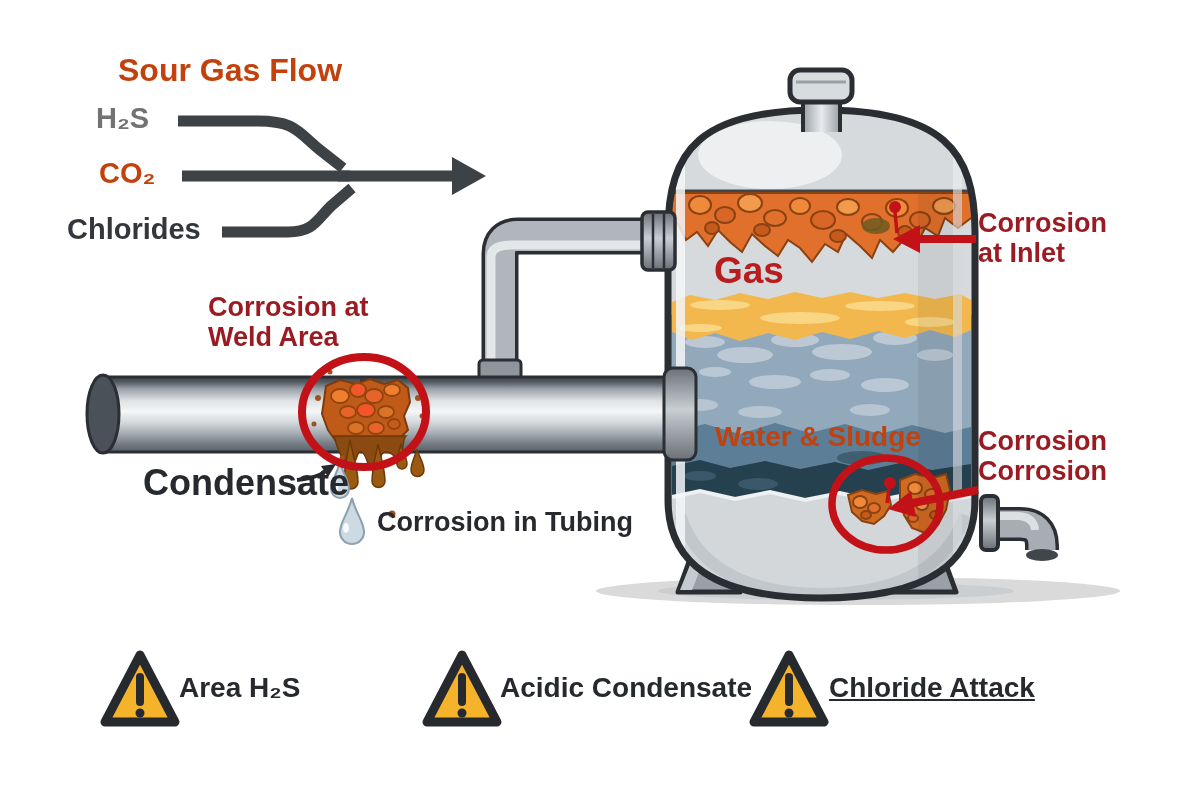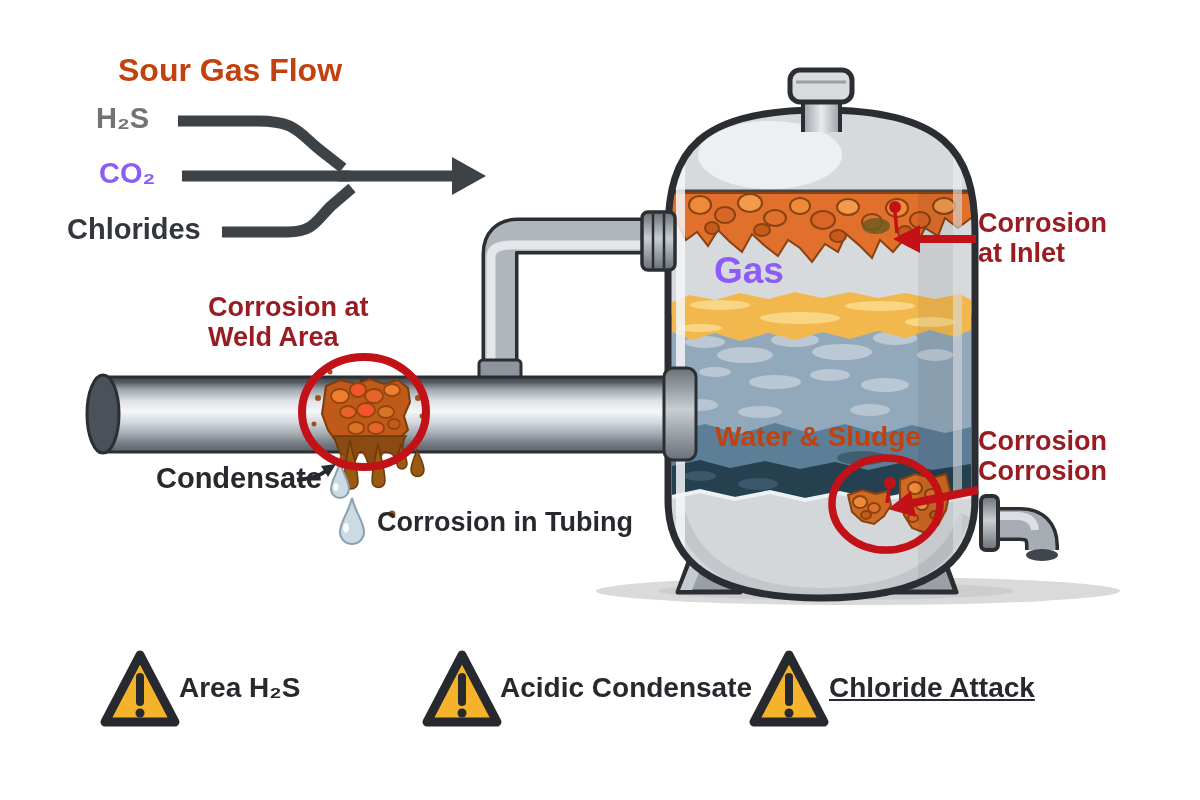--- a/index.html
+++ b/index.html
@@ -2,29 +2,29 @@
 <html><head>
 <meta charset="utf-8">
 <style>
   html,body{margin:0;padding:0;background:#fff;}
   #stage{position:relative;width:1200px;height:800px;background:#ffffff;overflow:hidden;
          font-family:"Liberation Sans","DejaVu Sans",sans-serif;}
   #scene{position:absolute;left:0;top:0;}
   .lbl{position:absolute;font-weight:bold;white-space:nowrap;}
   .flow-title{left:86px;top:52px;font-size:32px;color:#c2410c;margin-left:32px;}
   .flow-h2s{left:96px;top:102px;font-size:29px;color:#737373;}
-  .flow-co2{left:99px;top:157px;font-size:29px;color:#8b5cf6;}
+  .flow-co2{left:99px;top:157px;font-size:29px;color:#c2410c;}
   .flow-cl{left:67px;top:213px;font-size:29px;color:#33373c;text-align:right;}
   .red{color:#9a1b22;line-height:1.12;}
   .weld-lbl{left:208px;top:292px;width:180px;font-size:27px;text-align:left;white-space:normal;}
   .inlet-lbl{left:978px;top:208px;width:150px;font-size:27px;white-space:normal;}
   .bottom-lbl{left:978px;top:426px;width:150px;font-size:27px;white-space:normal;}
-  .cond-lbl{left:156px;top:462px;font-size:29px;color:#26292d;}
+  .cond-lbl{left:143px;top:462px;font-size:36px;color:#26292d;}
   .tub-lbl{left:377px;top:507px;font-size:27px;color:#26292d;}
-  .gas-lbl{left:714px;top:250px;font-size:37px;color:#8b5cf6;}
+  .gas-lbl{left:714px;top:250px;font-size:37px;color:#b91c1c;}
   .water-lbl{left:715px;top:421px;font-size:28px;color:#c2410c;}
   .warn-lbl{font-size:28px;color:#26292d;top:672px;}
   .w1{left:179px;} .w2{left:500px;} .w3{left:829px;text-decoration:underline;}
 </style>
 </head>
 <body>
 
 <div id="stage">
 
 <svg id="scene" width="1200" height="800" viewBox="0 0 1200 800">

